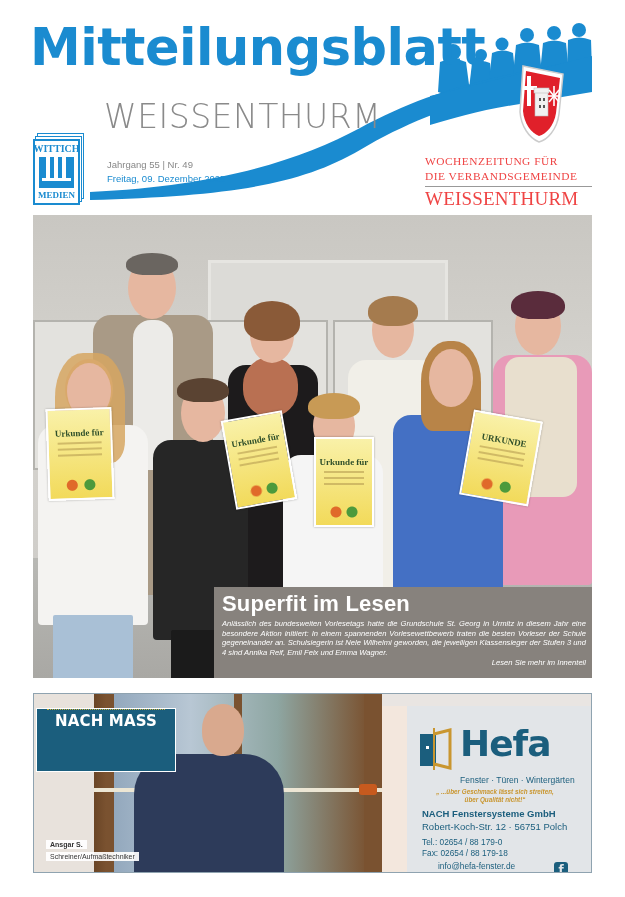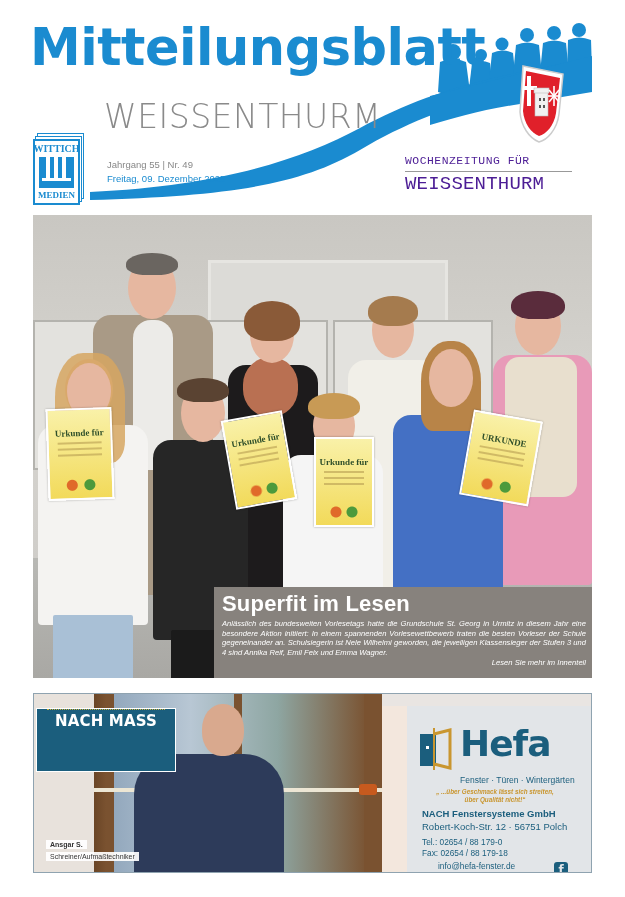--- a/index.html
+++ b/index.html
@@ -12,21 +12,21 @@
   .title { position: absolute; left: 30px; top: 22px; font-family: "DejaVu Sans", sans-serif; font-size: 51px; color: #1a8bd0; letter-spacing: -0.5px; font-weight: bold; line-height: 1; }
   .subtitle { position: absolute; left: 104px; top: 100px; font-family: "DejaVu Sans", sans-serif; font-weight: 200; font-size: 33px; color: #8a8a8a; letter-spacing: 0.5px; line-height: 1; }
   .wittich { position: absolute; left: 33px; top: 133px; width: 52px; height: 72px; }
   .wittich .page { position: absolute; border: 1.5px solid #1a8bd0; background: #fff; }
   .wittich .front { position: absolute; left: 0; top: 6px; width: 47px; height: 66px; border: 2px solid #1a8bd0; background: #fff; display: flex; flex-direction: column; align-items: center; }
   .wittich .wt { font-family: "Liberation Serif", serif; font-weight: bold; font-size: 10px; color: #1a8bd0; margin-top: 3px; line-height: 1; }
   .wittich .wm { font-family: "Liberation Serif", serif; font-weight: bold; font-size: 9px; color: #1a8bd0; margin-top: 3px; line-height: 1; }
   .wittich .wlogo { width: 35px; height: 31px; margin-top: 3px; background: #1a8bd0; position: relative; }
   .issue { position: absolute; left: 107px; top: 160px; font-size: 9.5px; color: #888; line-height: 1; }
   .date { position: absolute; left: 107px; top: 174px; font-size: 9.5px; color: #1a8bd0; line-height: 1; }
-  .tagline { position: absolute; left: 405px; top: 154px; width: 167px; color: #4c1d95; font-family: Liberation Mono, monospace; }
+  .tagline { position: absolute; left: 425px; top: 154px; width: 167px; color: #ef4444; font-family: Liberation Serif, serif; }
   .tagline .l1, .tagline .l2 { font-size: 11.4px; letter-spacing: 0.5px; line-height: 15px; white-space: nowrap; }
   .tagline .rule { height: 1px; background: #999; margin: 2px 0 1px; }
   .tagline .l3 { font-size: 19px; line-height: 22px; letter-spacing: 0.2px; white-space: nowrap; font-weight: 200; }
 
   
   .photo { position: absolute; left: 33px; top: 215px; width: 559px; height: 463px; overflow: hidden;
     background: linear-gradient(180deg, #c9c7c2 0%, #d6d4cf 40%, #cfcdc9 75%, #bdbcb8 100%); }
   .photo .door { position: absolute; left: 175px; top: 45px; width: 240px; height: 200px; background: #dcdbd7; border: 3px solid #e6e5e1; }
   .photo .screen { position: absolute; top: 105px; height: 150px; background: #e3e2de; border: 2px solid #b4b3ae; }
   .photo .floor { position: absolute; left: 0; bottom: 0; width: 100%; height: 120px; background: linear-gradient(180deg, #b8b8b4, #a9a8a4); }
@@ -132,20 +132,21 @@
       </span>
       <span class="wm">MEDIEN</span>
     </div>
   </div>
 
   <div class="issue">Jahrgang 55 | Nr. 49</div>
   <div class="date">Freitag, 09. Dezember 2025</div>
 
   <div class="tagline">
     <div class="l1">WOCHENZEITUNG FÜR</div>
+    <div class="l2">DIE VERBANDSGEMEINDE</div>
     <div class="rule"></div>
     <div class="l3">WEISSENTHURM</div>
   </div>
 </header>
 
 <section class="photo">
   <div class="door"></div>
   <div class="screen" style="left:0;width:90px;"></div>
   <div class="screen" style="left:175px;width:120px;"></div>
   <div class="screen" style="left:300px;width:160px;"></div>

